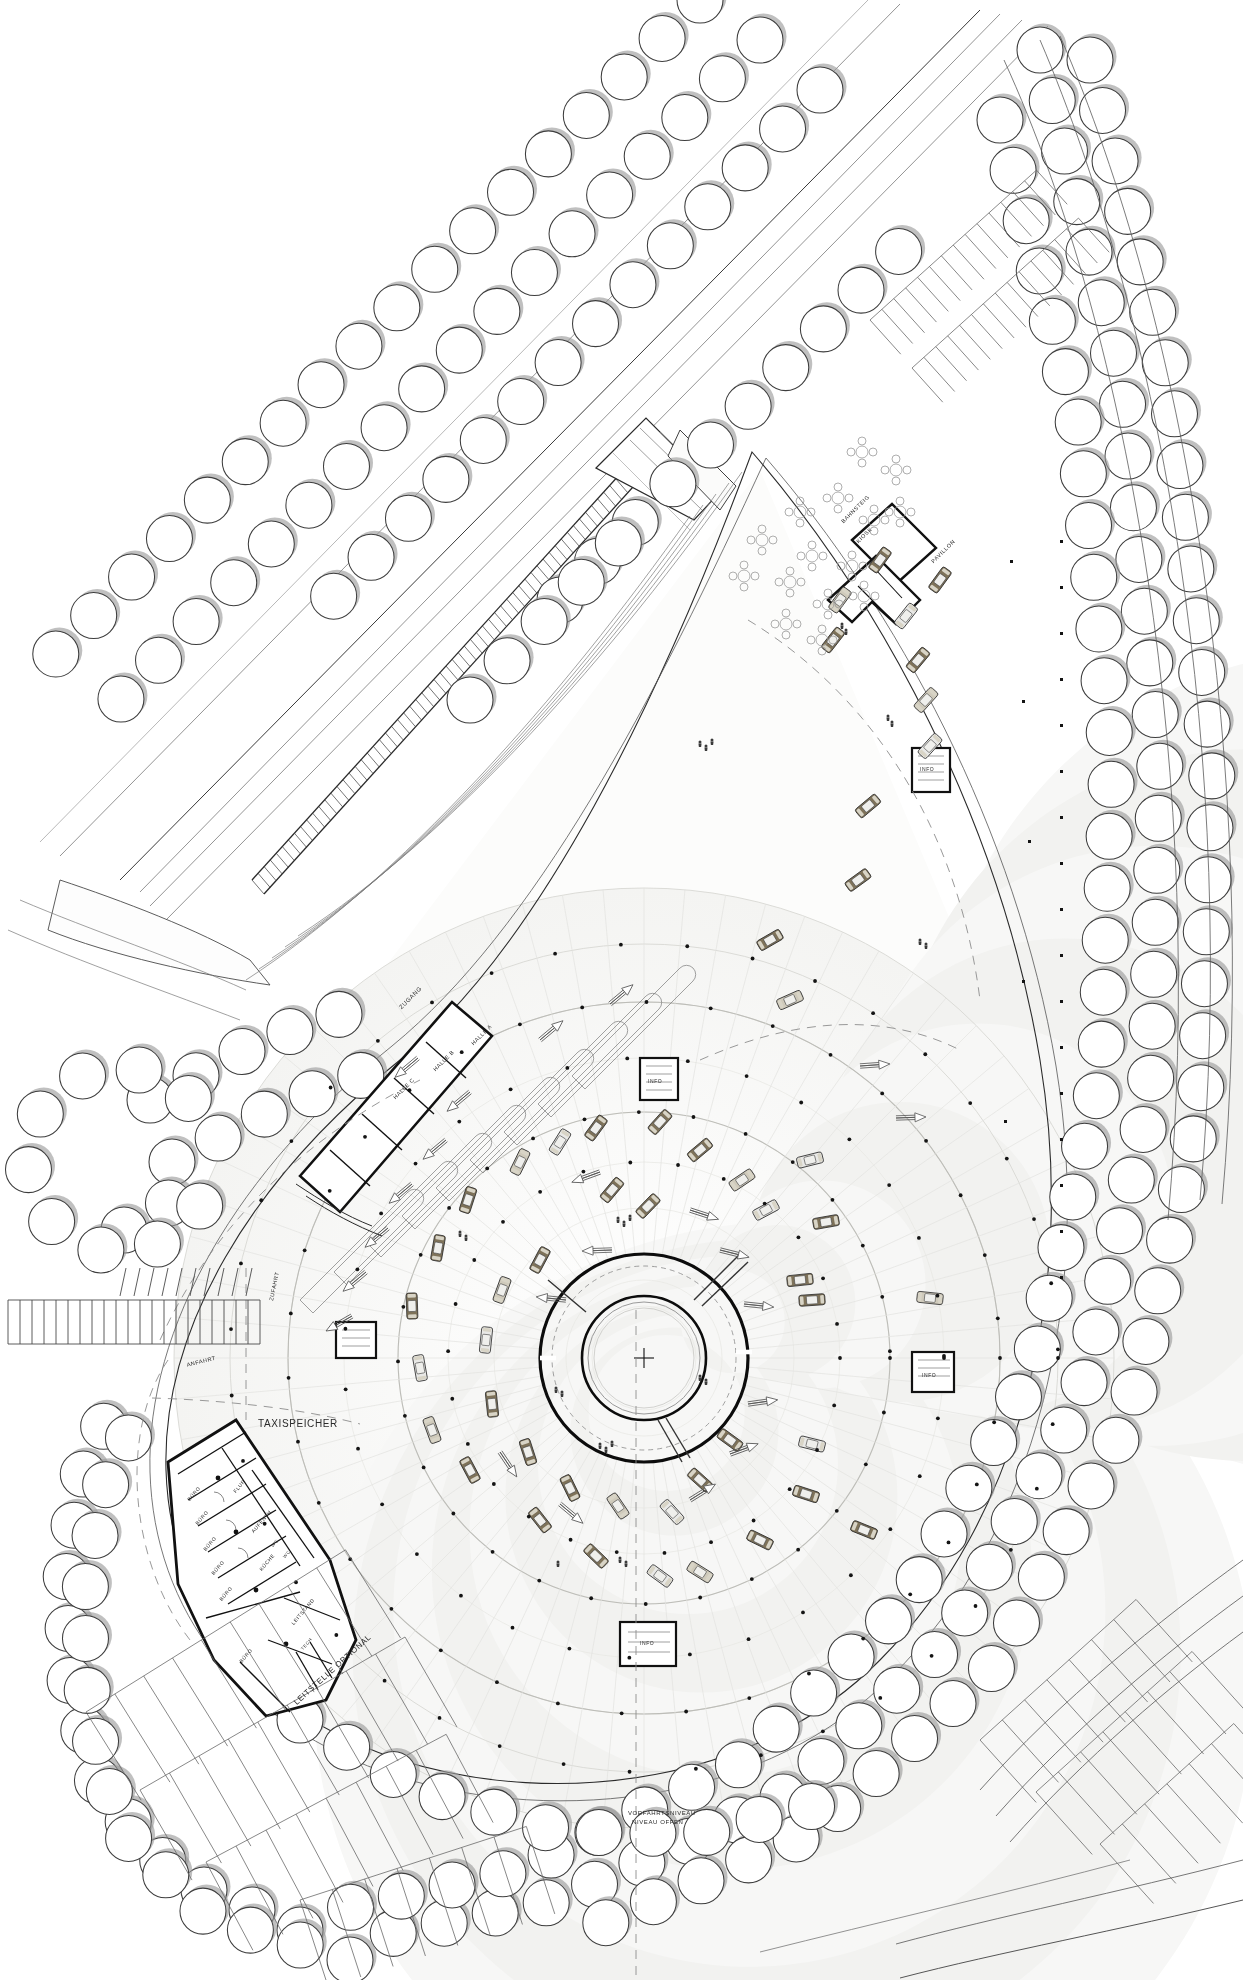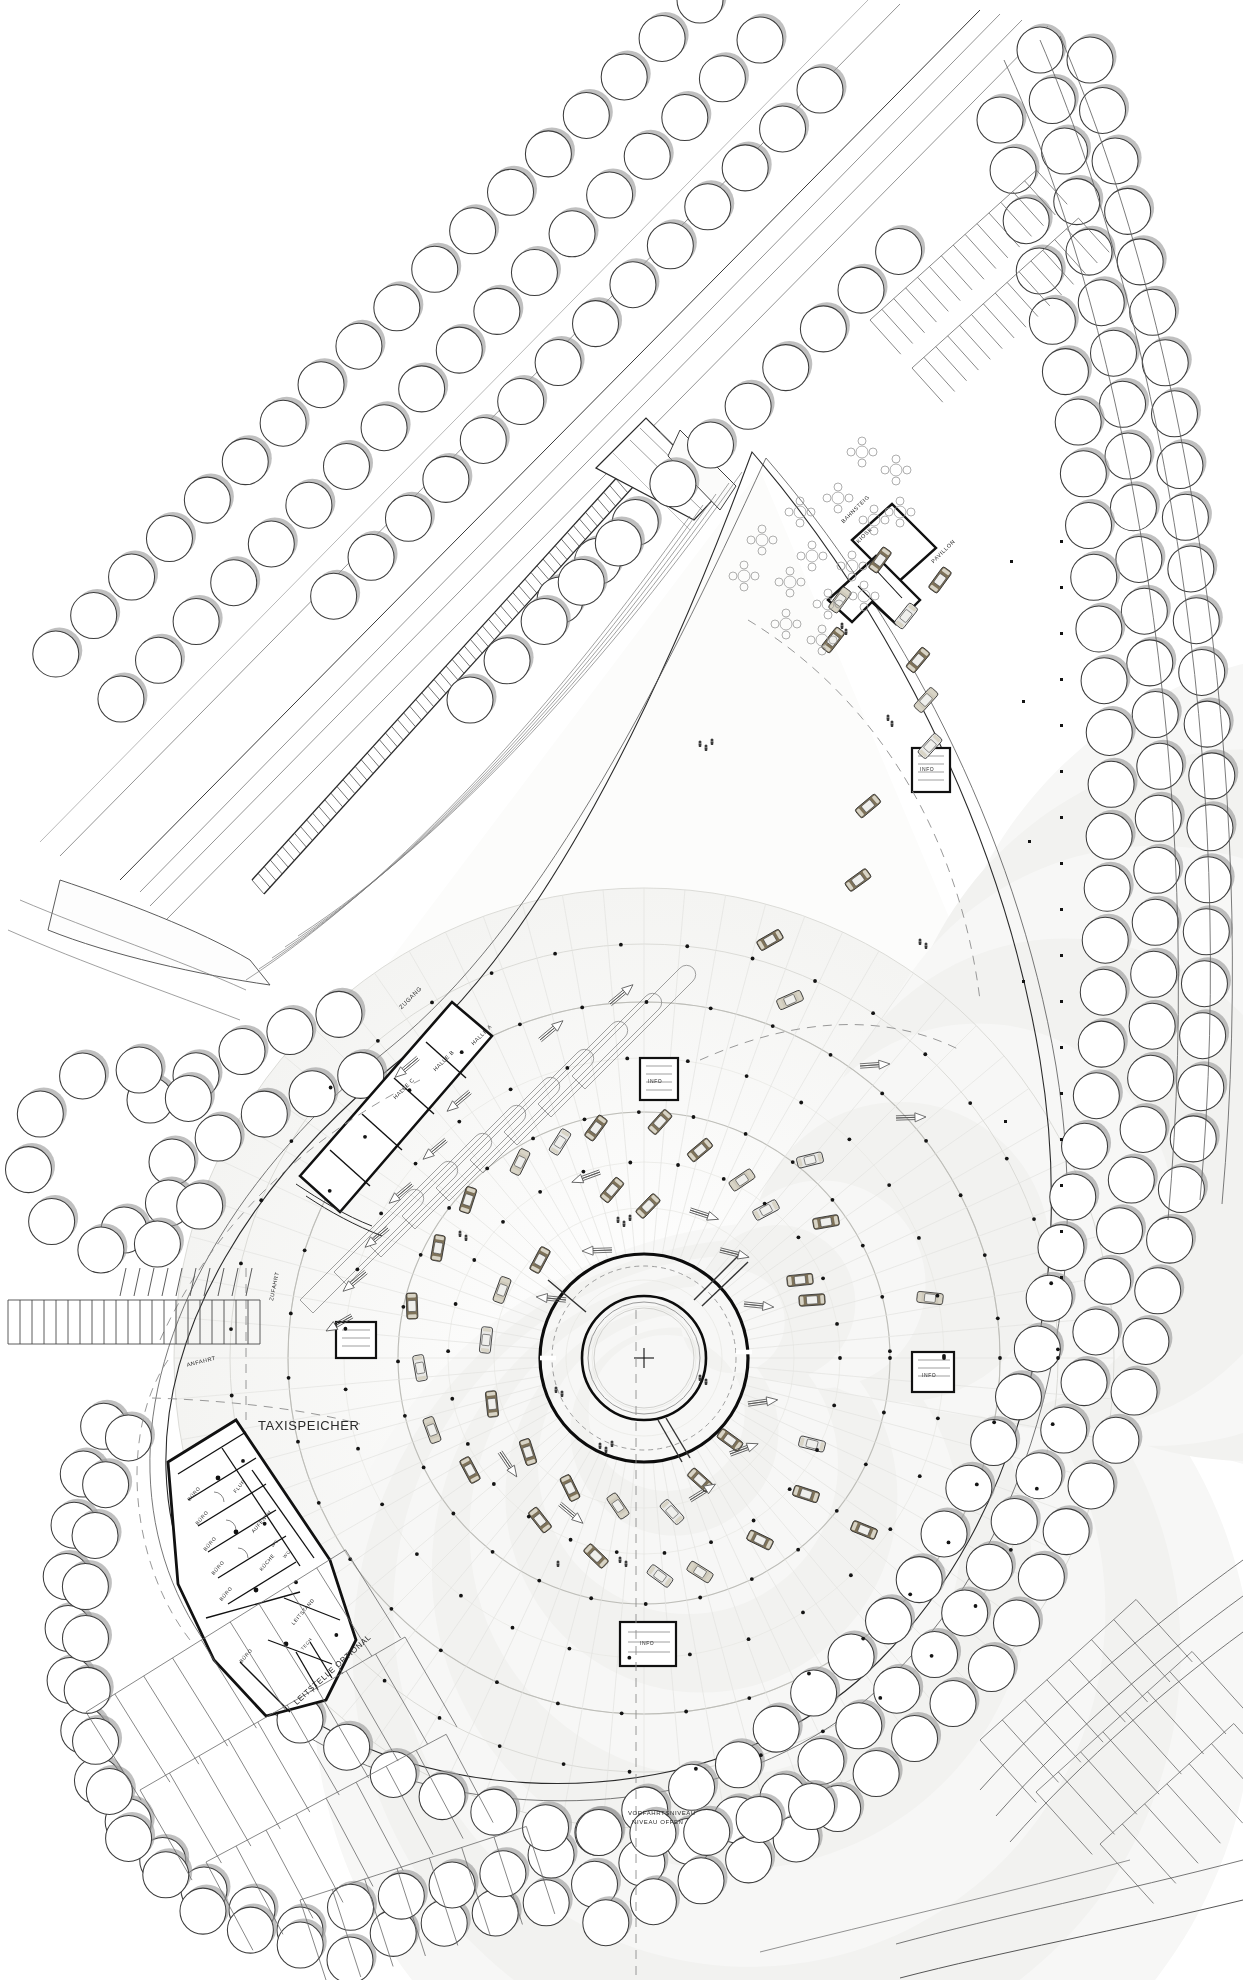--- a/index.html
+++ b/index.html
@@ -1814,21 +1814,21 @@
           <line x1="204" y1="1296" x2="210" y2="1268"></line>
           <line x1="218" y1="1296" x2="224" y2="1268"></line>
           <line x1="232" y1="1296" x2="238" y2="1268"></line>
           <line x1="246" y1="1296" x2="252" y2="1268"></line>
         </g>
 
   </g>
 </svg>
 
 <div id="labelLayer">
-      <div class="lbl" style="left: 258px; top: 1418px; font-size: 13px; letter-spacing: 0.6px; transform-origin: 0px 0px; transform: rotate(0deg);">TAXISPEICHER</div>
+      <div class="lbl" style="left: 258px; top: 1418px; font-size: 10px; letter-spacing: 0.6px; transform-origin: 0px 0px; transform: rotate(0deg);">TAXISPEICHER</div>
       <div class="lbl" style="left: 292px; top: 1700px; font-size: 8px; letter-spacing: 0.6px; transform-origin: 0px 0px; transform: rotate(-42deg);">LEITSTELLE OPTIONAL</div>
       <div class="lbl" style="left: 628px; top: 1810px; font-size: 6px; letter-spacing: 0.6px; transform-origin: 0px 0px; transform: rotate(0deg);">VORFAHRTSNIVEAU</div>
       <div class="lbl" style="left: 632px; top: 1819px; font-size: 6px; letter-spacing: 0.6px; transform-origin: 0px 0px; transform: rotate(0deg);">NIVEAU OFFEN</div>
       <div class="lbl" style="left: 398px; top: 1006px; font-size: 6px; letter-spacing: 0.6px; transform-origin: 0px 0px; transform: rotate(-45deg);">ZUGANG</div>
       <div class="lbl" style="left: 470px; top: 1042px; font-size: 5.5px; letter-spacing: 0.6px; transform-origin: 0px 0px; transform: rotate(-45deg);">HALLE A</div>
       <div class="lbl" style="left: 432px; top: 1068px; font-size: 5.5px; letter-spacing: 0.6px; transform-origin: 0px 0px; transform: rotate(-45deg);">HALLE B</div>
       <div class="lbl" style="left: 392px; top: 1096px; font-size: 5.5px; letter-spacing: 0.6px; transform-origin: 0px 0px; transform: rotate(-45deg);">HALLE C</div>
       <div class="lbl" style="left: 855px; top: 540px; font-size: 5.5px; letter-spacing: 0.6px; transform-origin: 0px 0px; transform: rotate(-45deg);">KIOSK</div>
       <div class="lbl" style="left: 930px; top: 560px; font-size: 5.5px; letter-spacing: 0.6px; transform-origin: 0px 0px; transform: rotate(-45deg);">PAVILLON</div>
       <div class="lbl" style="left: 186px; top: 1498px; font-size: 5px; letter-spacing: 0.6px; transform-origin: 0px 0px; transform: rotate(-50deg);">BÜRO</div>

